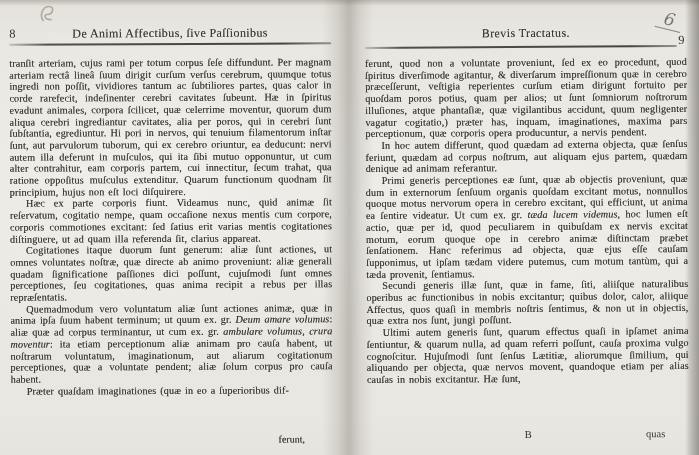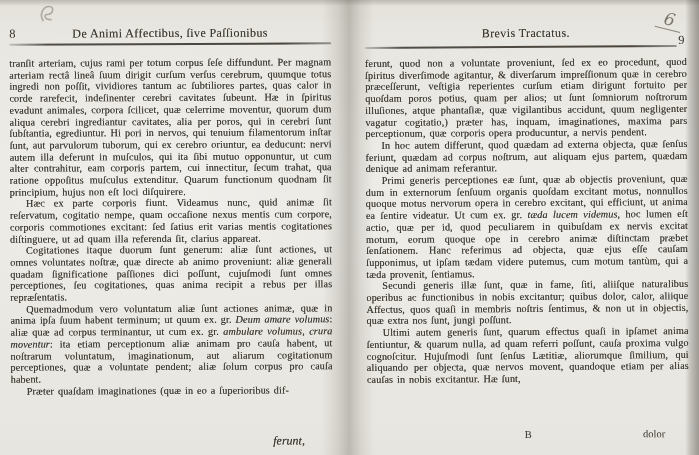--- a/index.html
+++ b/index.html
@@ -51,21 +51,21 @@
   .body{
     position:absolute;left:0;right:0;top:57px;height:376px;overflow:hidden;
     font-size:10.2px;line-height:11.7px;text-align:justify;
     letter-spacing:.12px;word-spacing:1.2px;
     text-shadow:0 0 .45px rgba(55,51,43,.6);
   }
   .body p{margin:0;}
   .body p.ind{text-indent:16px;}
   .it{font-style:italic;}
 
-  .catchword{position:absolute;font-size:12px;text-shadow:0 0 .45px rgba(55,51,43,.6);font-style:italic;}
+  .catchword{position:absolute;font-size:10px;text-shadow:0 0 .45px rgba(55,51,43,.6);}
   #left-page .catchword{top:434px;right:28px;}
   .sig-line{position:absolute;left:0;right:0;top:429px;height:14px;font-size:10.5px;}
   .sig-line .sig{position:absolute;left:0;right:0;text-align:center;}
   .sig-line .catch{position:absolute;right:24px;}
 </style>
 </head>
 <body>
 
 <div id="spread">
   <div class="gutter"></div>
@@ -99,18 +99,18 @@
     <div class="rule"></div>
     <div class="body">
         <p class="para"><span>ferunt, quod non a voluntate proveniunt, ſed ex eo procedunt, quod ſpiritus diverſimode agitantur, &amp; diverſarum impreſſionum quæ in cerebro præceſſerunt, veſtigia reperientes curſum etiam dirigunt fortuito per quoſdam poros potius, quam per alios; ut ſunt ſomniorum noſtrorum illuſiones, atque phantaſiæ, quæ vigilantibus accidunt, quum negligenter vagatur cogitatio,) præter has, inquam, imaginationes, maxima pars perceptionum, quæ corporis opera producuntur, a nervis pendent.</span></p>
         <p class="para ind"><span>In hoc autem differunt, quod quædam ad externa objecta, quæ ſenſus feriunt, quædam ad corpus noſtrum, aut aliquam ejus partem, quædam denique ad animam referantur.</span></p>
         <p class="para ind"><span>Primi generis perceptiones eæ ſunt, quæ ab objectis proveniunt, quæ dum in externorum ſenſuum organis quoſdam excitant motus, nonnullos quoque motus nervorum opera in cerebro excitant, qui efficiunt, ut anima ea ſentire videatur.  Ut cum ex. gr. </span><span class="it">tæda lucem videmus</span><span>, hoc lumen eſt actio, quæ per id, quod peculiarem in quibuſdam ex nervis excitat motum, eorum quoque ope in cerebro animæ diſtinctam præbet ſenſationem.  Hanc referimus ad objecta, quæ ejus eſſe cauſam ſupponimus, ut ipſam tædam videre putemus, cum motum tantùm, qui a tæda provenit, ſentiamus.</span></p>
         <p class="para ind"><span>Secundi generis illæ ſunt, quæ in fame, ſiti, aliiſque naturalibus operibus ac functionibus in nobis excitantur; quibus dolor, calor, aliique Affectus, quos quaſi in membris noſtris ſentimus, &amp; non ut in objectis, quæ extra nos ſunt, jungi poſſunt.</span></p>
         <p class="para ind"><span>Ultimi autem generis ſunt, quarum effectus quaſi in ipſamet anima ſentiuntur, &amp; quarum nulla, ad quam referri poſſunt, cauſa proxima vulgo cognoſcitur.  Hujuſmodi ſunt ſenſus Lætitiæ, aliorumque ſimilium, qui aliquando per objecta, quæ nervos movent, quandoque etiam per alias cauſas in nobis excitantur.  Hæ ſunt,</span></p>
       </div>
     <div class="sig-line">
       <span class="sig">B</span>
-      <span class="catch">dolor</span>
+      <span class="catch">quas</span>
     </div>
   </div>
 
   <div class="right-edge"></div>
 </div>
 
 </body></html>

